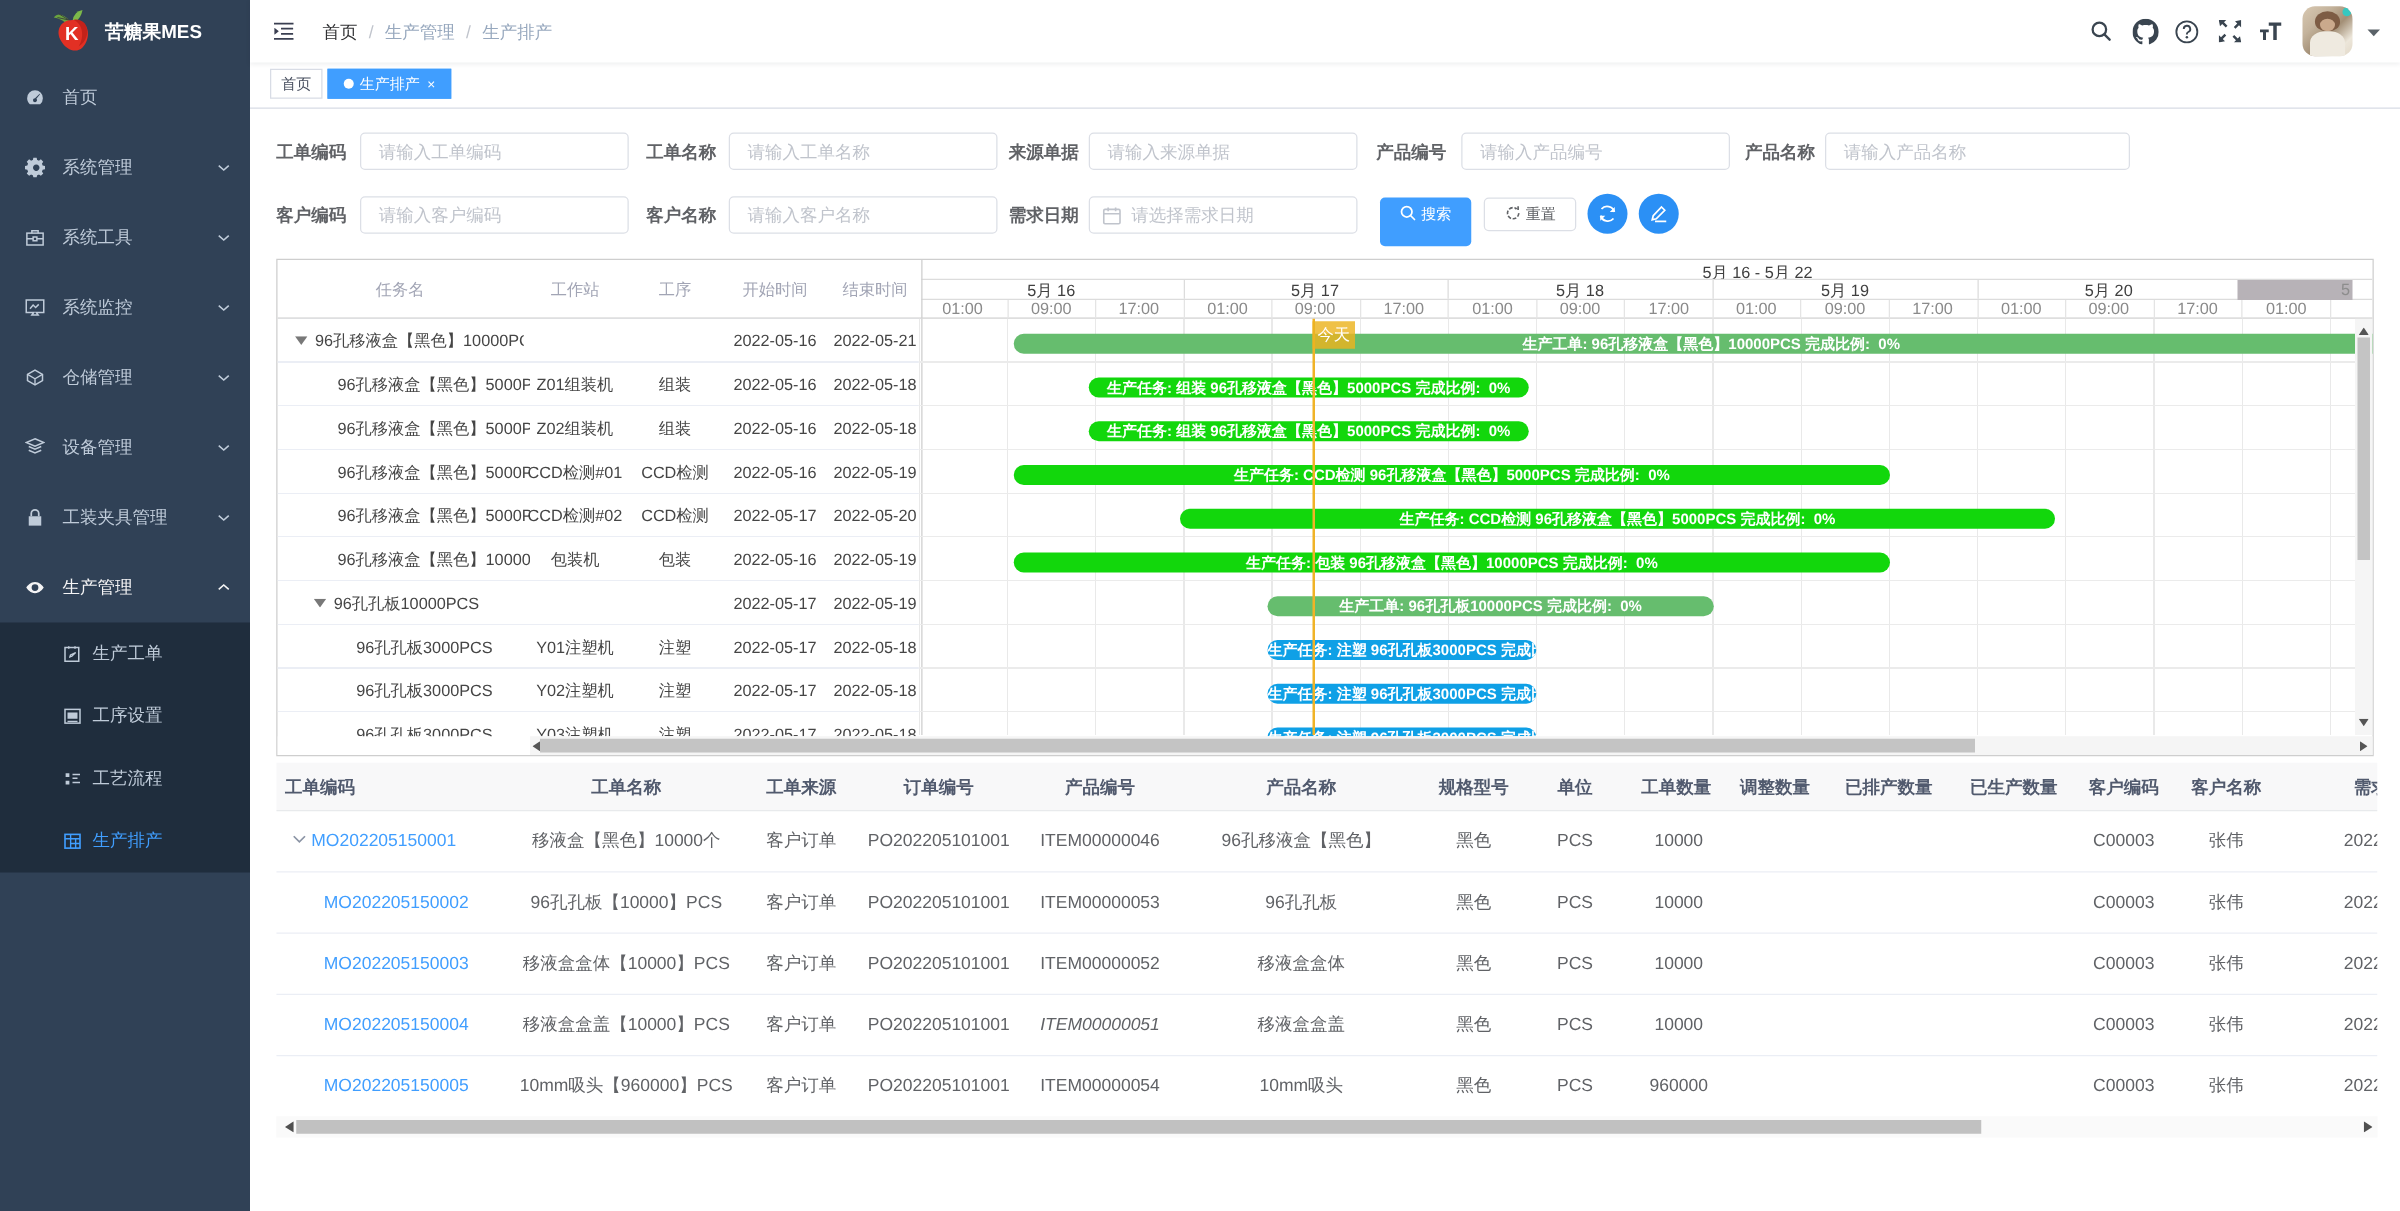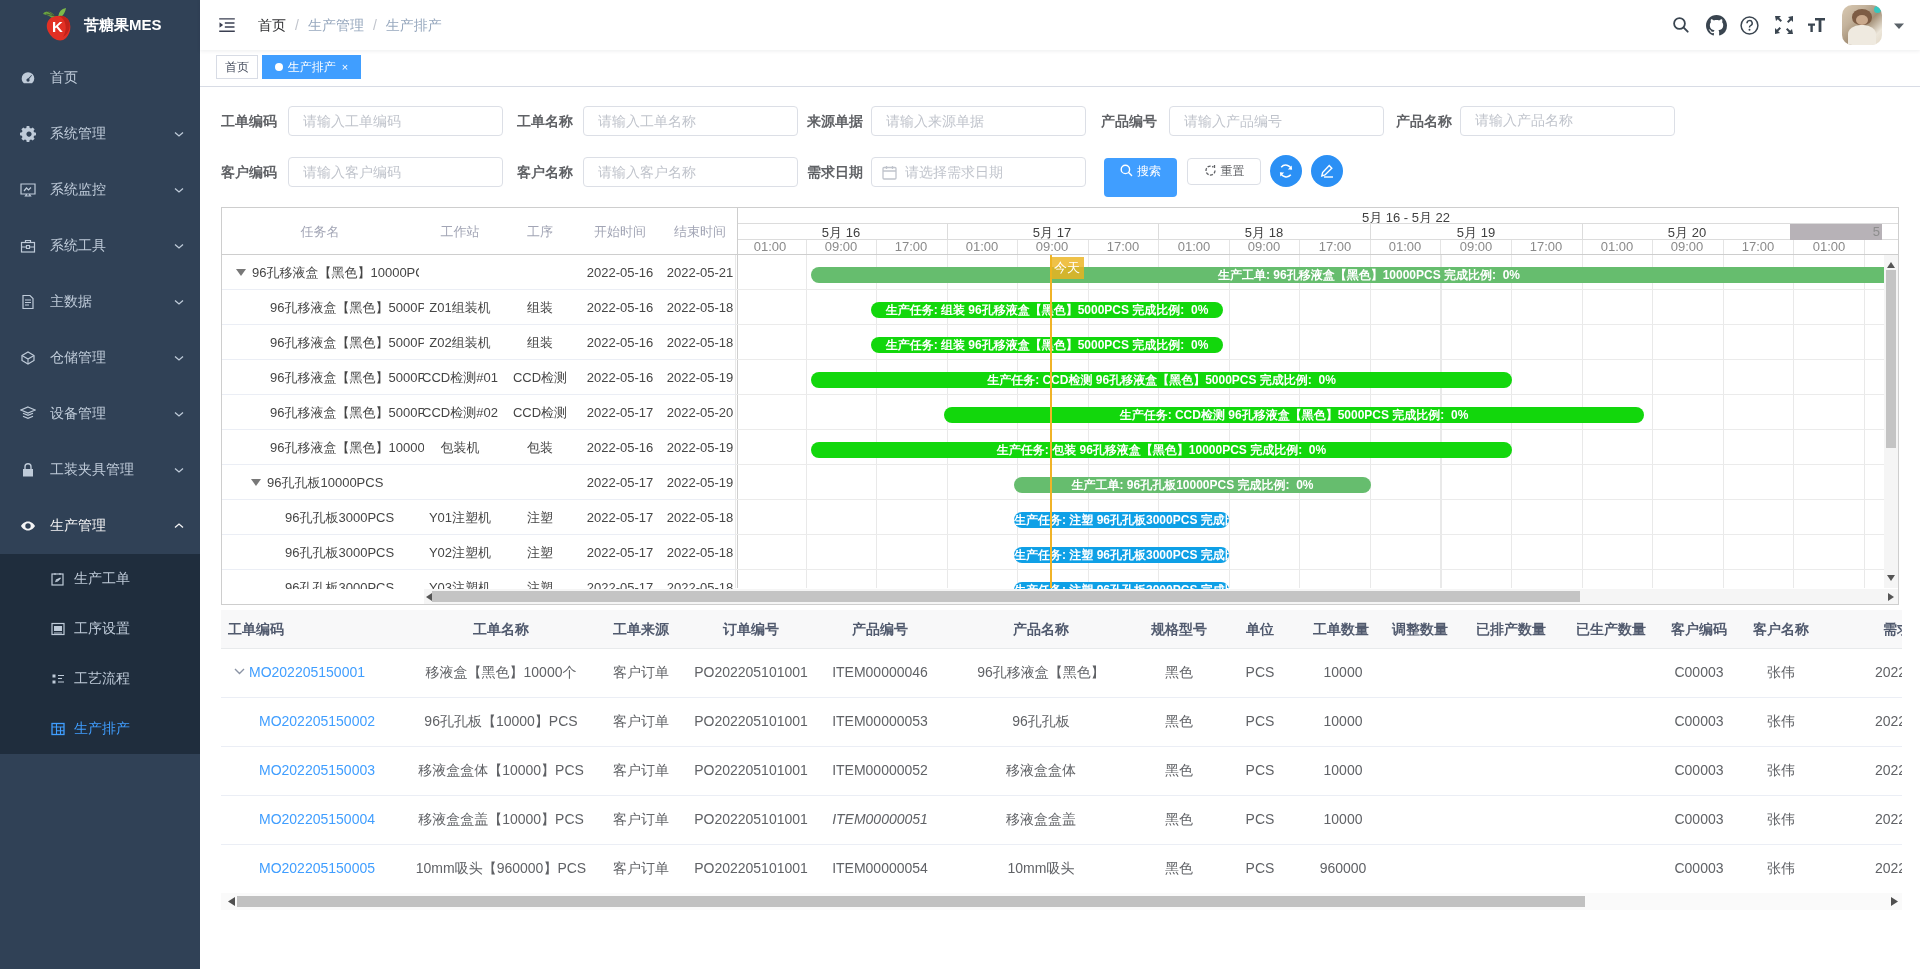--- a/index.html
+++ b/index.html
@@ -65,36 +65,30 @@
   </div>
   <div class="mi"><svg class="ic" viewBox="0 0 16 16">
         <path d="M8 2.2a6.3 6.3 0 0 0-6.3 6.3c0 1.9.85 3.6 2.2 4.8h8.2a6.3 6.3 0 0 0 2.2-4.8A6.3 6.3 0 0 0 8 2.2zm3.9 3.3-2.8 3.4a1.6 1.6 0 0 1-1.1 2.8 1.6 1.6 0 0 1-1.6-1.6c0-.9.7-1.6 1.6-1.6l3.5-3.4c.2-.2.5.1.4.4z" fill="#bfcbd9"></path>
       </svg>首页</div>
   <div class="mi"><svg class="ic" viewBox="0 0 16 16">
         <path d="M15 9.3V6.7l-1.9-.4a5.3 5.3 0 0 0-.6-1.4l1.1-1.6L11.7 1.4 10.1 2.5a5.3 5.3 0 0 0-1.4-.6L8.3 0H5.7l-.4 1.9a5.3 5.3 0 0 0-1.4.6L2.3 1.4.4 3.3 1.5 4.9a5.3 5.3 0 0 0-.6 1.4L-1 6.7v2.6l1.9.4a5.3 5.3 0 0 0 .6 1.4L.4 12.7l1.9 1.9 1.6-1.1a5.3 5.3 0 0 0 1.4.6l.4 1.9h2.6l.4-1.9a5.3 5.3 0 0 0 1.4-.6l1.6 1.1 1.9-1.9-1.1-1.6a5.3 5.3 0 0 0 .6-1.4zM7 10.6a2.6 2.6 0 1 1 2 0 2.6 2.6 0 0 1-2 0z" fill="#bfcbd9" transform="translate(1,0)"></path>
       </svg>系统管理<svg class="ar" width="10" height="8" viewBox="0 0 10 8">
         <path d="M1 2.5 L5 6 L9 2.5" stroke="#bfcbd9" stroke-width="1.3" fill="none"></path>
       </svg></div>
   <div class="mi"><svg class="ic" viewBox="0 0 16 16">
-        <path d="M1 2h14v10H9l1.5 2h-5L7 12H1z" fill="none" stroke="#bfcbd9" stroke-width="1.2"></path>
-        <path d="M4 9l2.5-3 2 2L11 5.5" stroke="#bfcbd9" stroke-width="1.2" fill="none"></path>
-      </svg>系统监控<svg class="ar" width="10" height="8" viewBox="0 0 10 8">
-        <path d="M1 2.5 L5 6 L9 2.5" stroke="#bfcbd9" stroke-width="1.3" fill="none"></path>
-      </svg></div>
-  <div class="mi"><svg class="ic" viewBox="0 0 16 16">
         <rect x="1.5" y="4.5" width="13" height="9.5" fill="none" stroke="#bfcbd9" stroke-width="1.2"></rect>
         <path d="M5.5 4.5 V2.5 h5 v2" stroke="#bfcbd9" stroke-width="1.2" fill="none"></path>
         <path d="M1.5 9 h5 M9.5 9 h5 M6.5 7.5 h3 v3 h-3 z" stroke="#bfcbd9" stroke-width="1.2" fill="none"></path>
       </svg>系统工具<svg class="ar" width="10" height="8" viewBox="0 0 10 8">
         <path d="M1 2.5 L5 6 L9 2.5" stroke="#bfcbd9" stroke-width="1.3" fill="none"></path>
       </svg></div>
   <div class="mi"><svg class="ic" viewBox="0 0 16 16">
-        <path d="M3 1.5h7l3 3V14.5H3z" fill="none" stroke="#bfcbd9" stroke-width="1.2"></path>
-        <path d="M5 6h6M5 8.5h6M5 11h4" stroke="#bfcbd9" stroke-width="1.1"></path>
-      </svg>主数据<svg class="ar" width="10" height="8" viewBox="0 0 10 8">
+        <path d="M1 2h14v10H9l1.5 2h-5L7 12H1z" fill="none" stroke="#bfcbd9" stroke-width="1.2"></path>
+        <path d="M4 9l2.5-3 2 2L11 5.5" stroke="#bfcbd9" stroke-width="1.2" fill="none"></path>
+      </svg>系统监控<svg class="ar" width="10" height="8" viewBox="0 0 10 8">
         <path d="M1 2.5 L5 6 L9 2.5" stroke="#bfcbd9" stroke-width="1.3" fill="none"></path>
       </svg></div>
   <div class="mi"><svg class="ic" viewBox="0 0 16 16">
         <path d="M2 5.5 L8 2l6 3.5v5L8 14 2 10.5z" fill="none" stroke="#bfcbd9" stroke-width="1.2"></path>
         <path d="M2 5.5 L8 9l6-3.5M8 9v5" stroke="#bfcbd9" stroke-width="1.1" fill="none"></path>
       </svg>仓储管理<svg class="ar" width="10" height="8" viewBox="0 0 10 8">
         <path d="M1 2.5 L5 6 L9 2.5" stroke="#bfcbd9" stroke-width="1.3" fill="none"></path>
       </svg></div>
   <div class="mi"><svg class="ic" viewBox="0 0 16 16">
         <path d="M8 1l7 3-7 3-7-3z M3 7.2 L8 9.4l5-2.2M3 10.2 L8 12.4l5-2.2" stroke="#bfcbd9" stroke-width="1.2" fill="none"></path>
@@ -177,21 +171,21 @@
 <div id="form" style="position:absolute;left:0;top:0;width:1920px;height:969px;pointer-events:none;">
 <div class="flabel" style="left:221px;top:106px;width:56px;">工单编码</div>
 <div class="flabel" style="left:517px;top:106px;width:56px;">工单名称</div>
 <div class="flabel" style="left:807px;top:106px;width:56px;">来源单据</div>
 <div class="flabel" style="left:1101px;top:106px;width:56px;">产品编号</div>
 <div class="flabel" style="left:1396px;top:106px;width:56px;">产品名称</div>
 <div class="finput" style="left:288px;top:106px;width:215px;">请输入工单编码</div>
 <div class="finput" style="left:583px;top:106px;width:215px;">请输入工单名称</div>
 <div class="finput" style="left:871px;top:106px;width:215px;">请输入来源单据</div>
 <div class="finput" style="left:1169px;top:106px;width:215px;">请输入产品编号</div>
-<div class="finput" style="left:1460px;top:106px;width:215px;font-family:Liberation Mono, monospace;">请输入产品名称</div>
+<div class="finput" style="left:1460px;top:106px;width:244px;">请输入产品名称</div>
 <div class="flabel" style="left:221px;top:157px;width:56px;">客户编码</div>
 <div class="flabel" style="left:517px;top:157px;width:56px;">客户名称</div>
 <div class="flabel" style="left:807px;top:157px;width:56px;">需求日期</div>
 <div class="finput" style="left:288px;top:157px;width:215px;">请输入客户编码</div>
 <div class="finput" style="left:583px;top:157px;width:215px;">请输入客户名称</div>
 <div class="finput" style="left:871px;top:157px;width:215px;padding-left:33px;">请选择需求日期<svg style="position:absolute;left:10px;top:7px;" width="15" height="15" viewBox="0 0 15 15">
         <rect x="1" y="2.5" width="13" height="11.5" rx="1" fill="none" stroke="#c0c4cc" stroke-width="1.3"></rect>
         <path d="M1 6h13M4.5 1v3M10.5 1v3" stroke="#c0c4cc" stroke-width="1.3"></path>
       </svg></div>
 <div style="position:absolute;left:1104px;top:158px;width:73px;height:39px;background:#409eff;border-radius:4px;color:#fff;font-size:12px;line-height:27px;text-align:center;"><svg style="vertical-align:-2px;margin-right:4px;" width="13" height="13" viewBox="0 0 13 13">

